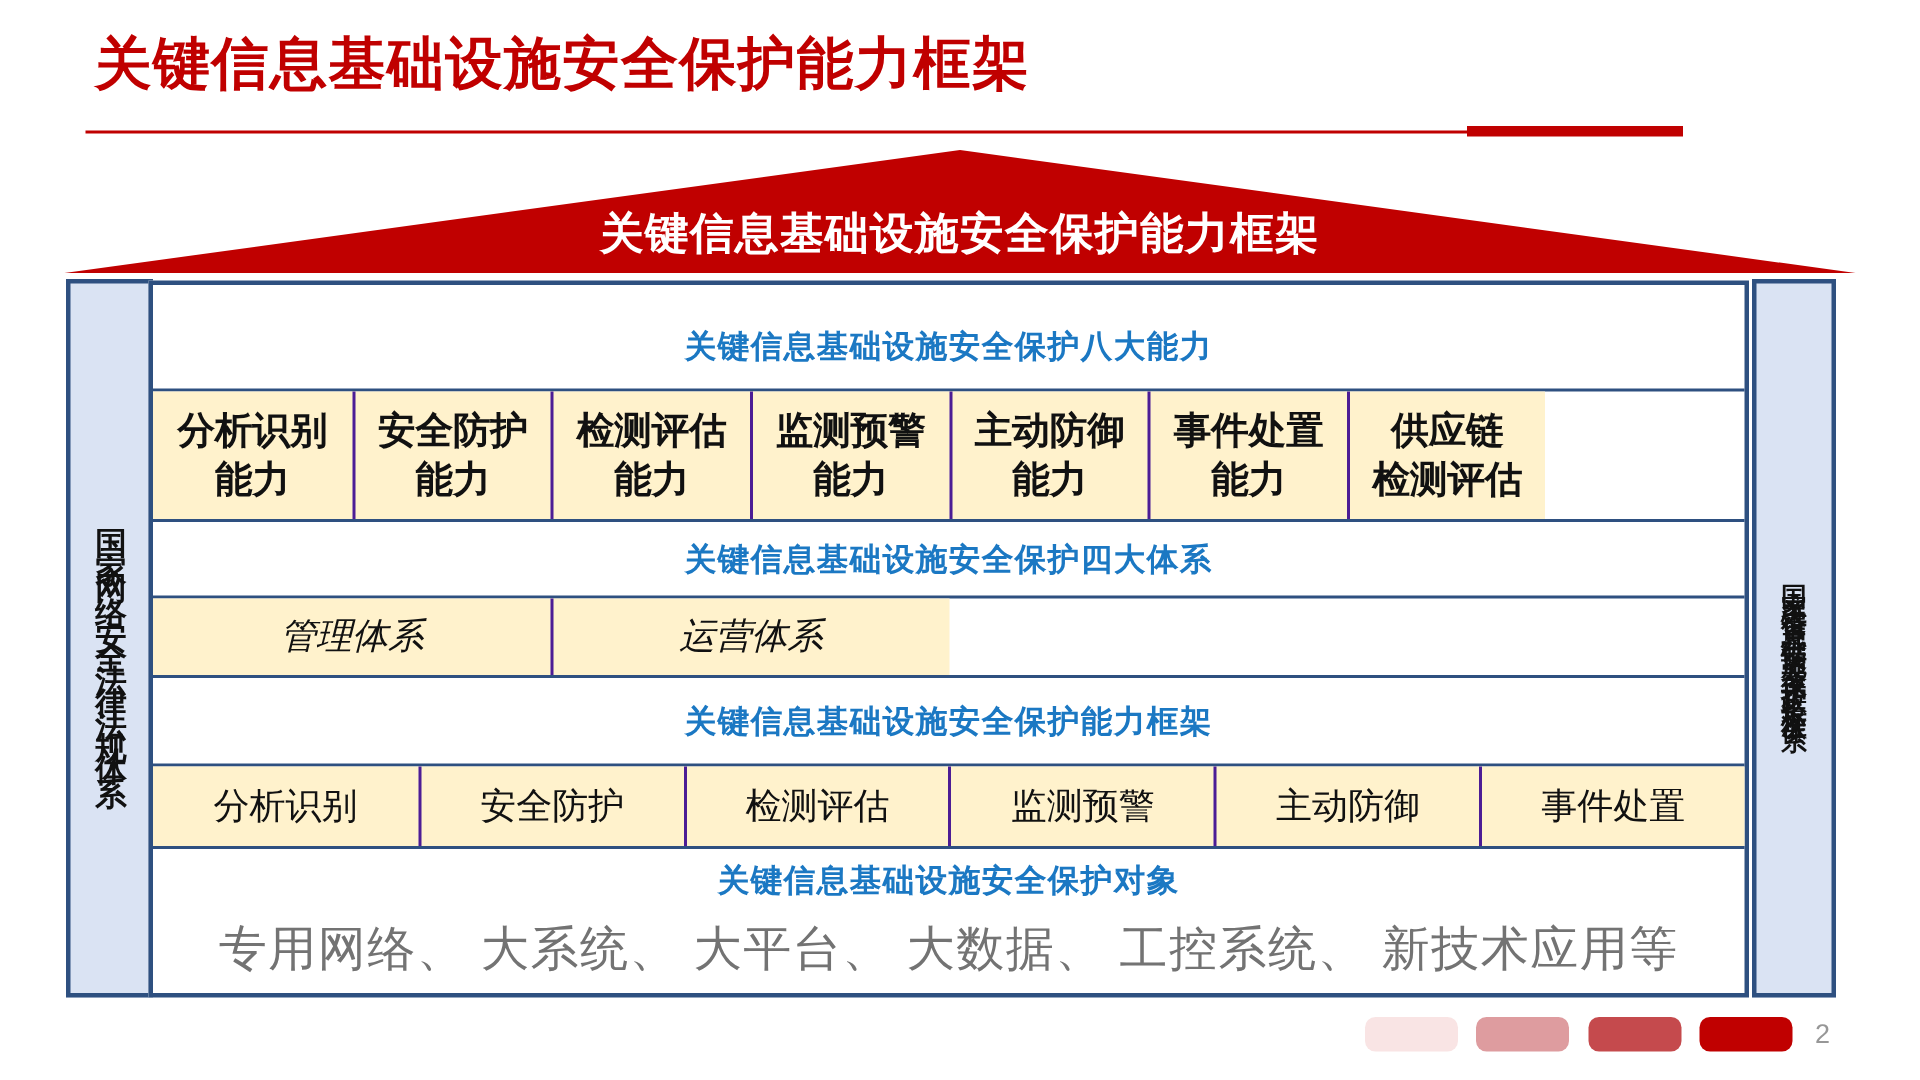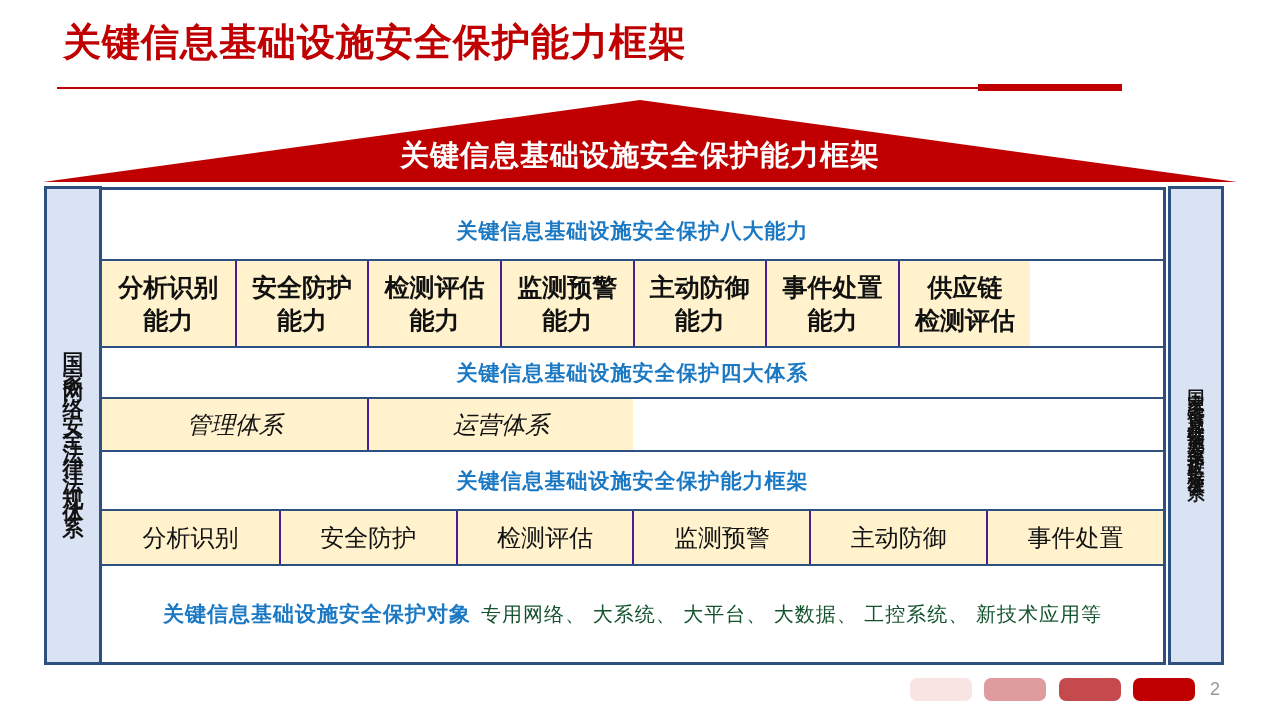--- a/index.html
+++ b/index.html
@@ -34,24 +34,24 @@
     color:#111;box-sizing:border-box;white-space:pre-line;line-height:1.3;}
   .cell + .cell{border-left:2px solid #4c1d95;}
   #row-cap .cell{font-size:25px;font-weight:700;}
   #row-sys .cell,#row-link .cell{font-size:24px;font-weight:400;}
   #hdr-cap{top:16px;height:50px;border-radius:30px;}
   #row-cap{top:69px;height:89px;grid-template-columns:repeat(8,1fr);}
   #hdr-sys{top:158px;height:49px;}
   #row-sys{top:207px;height:55px;grid-template-columns:repeat(4,1fr);font-style:italic;}
   #hdr-link{top:262px;height:57px;}
   #row-link{top:319px;height:57px;grid-template-columns:repeat(6,1fr);}
-  #sect-obj{top:376px;height:96px;display:flex;align-items:center;justify-content:center;
+  #sect-obj{top:376px;height:96px;display:flex;flex-direction:column;align-items:center;justify-content:center;
     position:absolute;left:0;width:100%;gap:10px;}
   #obj-header{color:#1B78C3;font-weight:800;font-size:21px;letter-spacing:1px;}
-  #obj-text{color:#14532d;font-size:20px;letter-spacing:1px;}
+  #obj-text{color:#737373;font-size:32px;letter-spacing:1px;}
 
   
   .sq{position:absolute;top:678px;height:23px;width:62px;border-radius:7px;}
   #sq-1{left:910px;background:#F9E4E4;}
   #sq-2{left:984px;background:#DE9C9F;}
   #sq-3{left:1059px;background:#C54A4D;}
   #sq-4{left:1133px;background:#C00000;}
   #page-number{left:1210px;top:679px;font-size:18px;color:#979797;}
 </style>
 </head>

